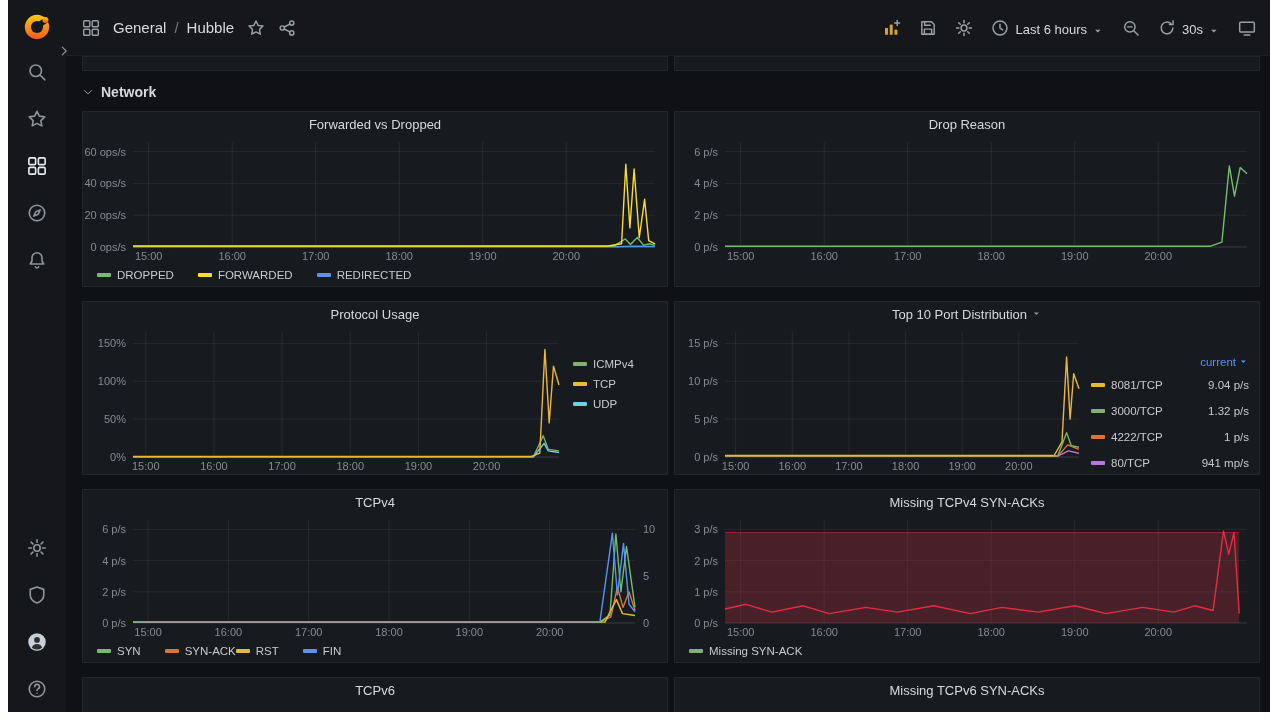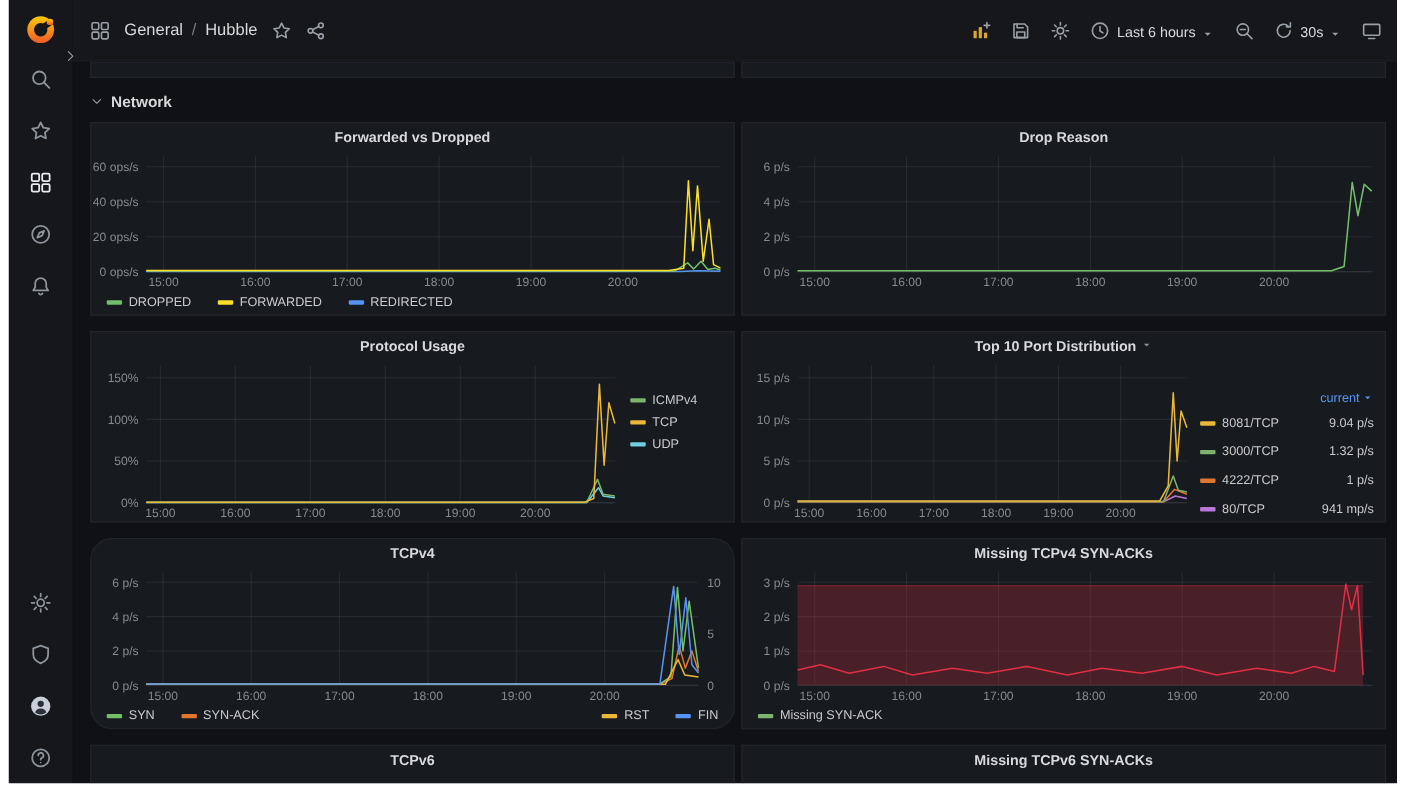--- a/index.html
+++ b/index.html
@@ -33,29 +33,29 @@
     display:flex;flex-direction:column;overflow:hidden}
   .fragment-row{flex:none;height:15px;display:grid;grid-template-columns:1fr 1fr;column-gap:6px}
   .fragment-row .panel{height:15px}
   .row-header{flex:none;height:26px;margin:8px 0 6px;display:flex;align-items:center;gap:7px;
     color:#d8d9da;font-size:14px;font-weight:700;cursor:pointer}
   .row-header .chev{color:#9aa0a8;line-height:0}
   .grid{display:grid;grid-template-columns:1fr 1fr;column-gap:6px;row-gap:14px;align-content:start}
   
   .panel{background:#171a1f;border:1px solid #23262b;display:flex;flex-direction:column;overflow:hidden}
   .panel-title-bar{height:24px;flex:none;display:flex;align-items:center;justify-content:center}
-  .panel-title{font-size:13px;color:#d8d9da;font-weight:700;cursor:pointer;
+  .panel-title{font-size:13px;color:#d8d9da;font-weight:400;cursor:pointer;
     display:inline-flex;align-items:center;gap:5px;white-space:nowrap}
   .title-caret{color:#8e949c;line-height:0}
   .panel-body{flex:1;display:flex;min-height:0}
   .chart-wrap{flex:1;min-width:0;position:relative}
   .chart-wrap svg{display:block}
   .tick{fill:#868b92;font-size:11px;font-family:"Liberation Sans",sans-serif}
   .legend-bottom{flex:none;height:22px;display:flex;align-items:center;padding:0 14px}
-  .legend-bottom.split{justify-content:space-between}
+  .legend-bottom.split{justify-content:flex-start}
   .legend-group{display:flex;gap:24px;align-items:center}
   .legend-item{display:inline-flex;align-items:center;gap:6px;font-size:11.5px;color:#c9cacc;cursor:pointer}
   .swatch{width:14px;height:4px;border-radius:1px;flex:none}
   .legend-right{flex:none;width:96px;padding:32px 4px 0 2px;display:flex;flex-direction:column;gap:8px}
   .legend-table{flex:none;width:168px;padding:30px 10px 0 0;display:flex;flex-direction:column;gap:8px}
   .legend-table-header{display:flex;justify-content:flex-end}
   .legend-sort{color:#5794f2;font-size:11.5px;display:inline-flex;align-items:center;gap:3px;cursor:pointer}
   .legend-table-row{height:18px;display:flex}
   .legend-table-row .legend-item{width:100%}
   .legend-table-row .legend-value{margin-left:auto;color:#c9cacc}
@@ -456,21 +456,21 @@
                 <div class="legend-table-row">
                   <span class="legend-item">
                     <span class="swatch" style="background: rgb(184, 119, 217);"></span>
                     <span>80/TCP</span>
                     <span class="legend-value">941 mp/s</span>
                   </span>
                 </div>
               </div>
             </div>
           </div>
-          <div class="panel" style="height: 174px; border-radius: 20px;">
+          <div class="panel" style="height: 174px;">
             <div class="panel-title-bar">
               <span class="panel-title">TCPv4</span>
             </div>
             <div class="panel-body">
               <div class="chart-wrap">
                 <svg width="584" height="126">
                   <g stroke="rgba(255,255,255,0.07)">
                     <line x1="65.06" y1="6" x2="65.06" y2="109"></line>
                     <line x1="145.38" y1="6" x2="145.38" y2="109"></line>
                     <line x1="225.7" y1="6" x2="225.7" y2="109"></line>

